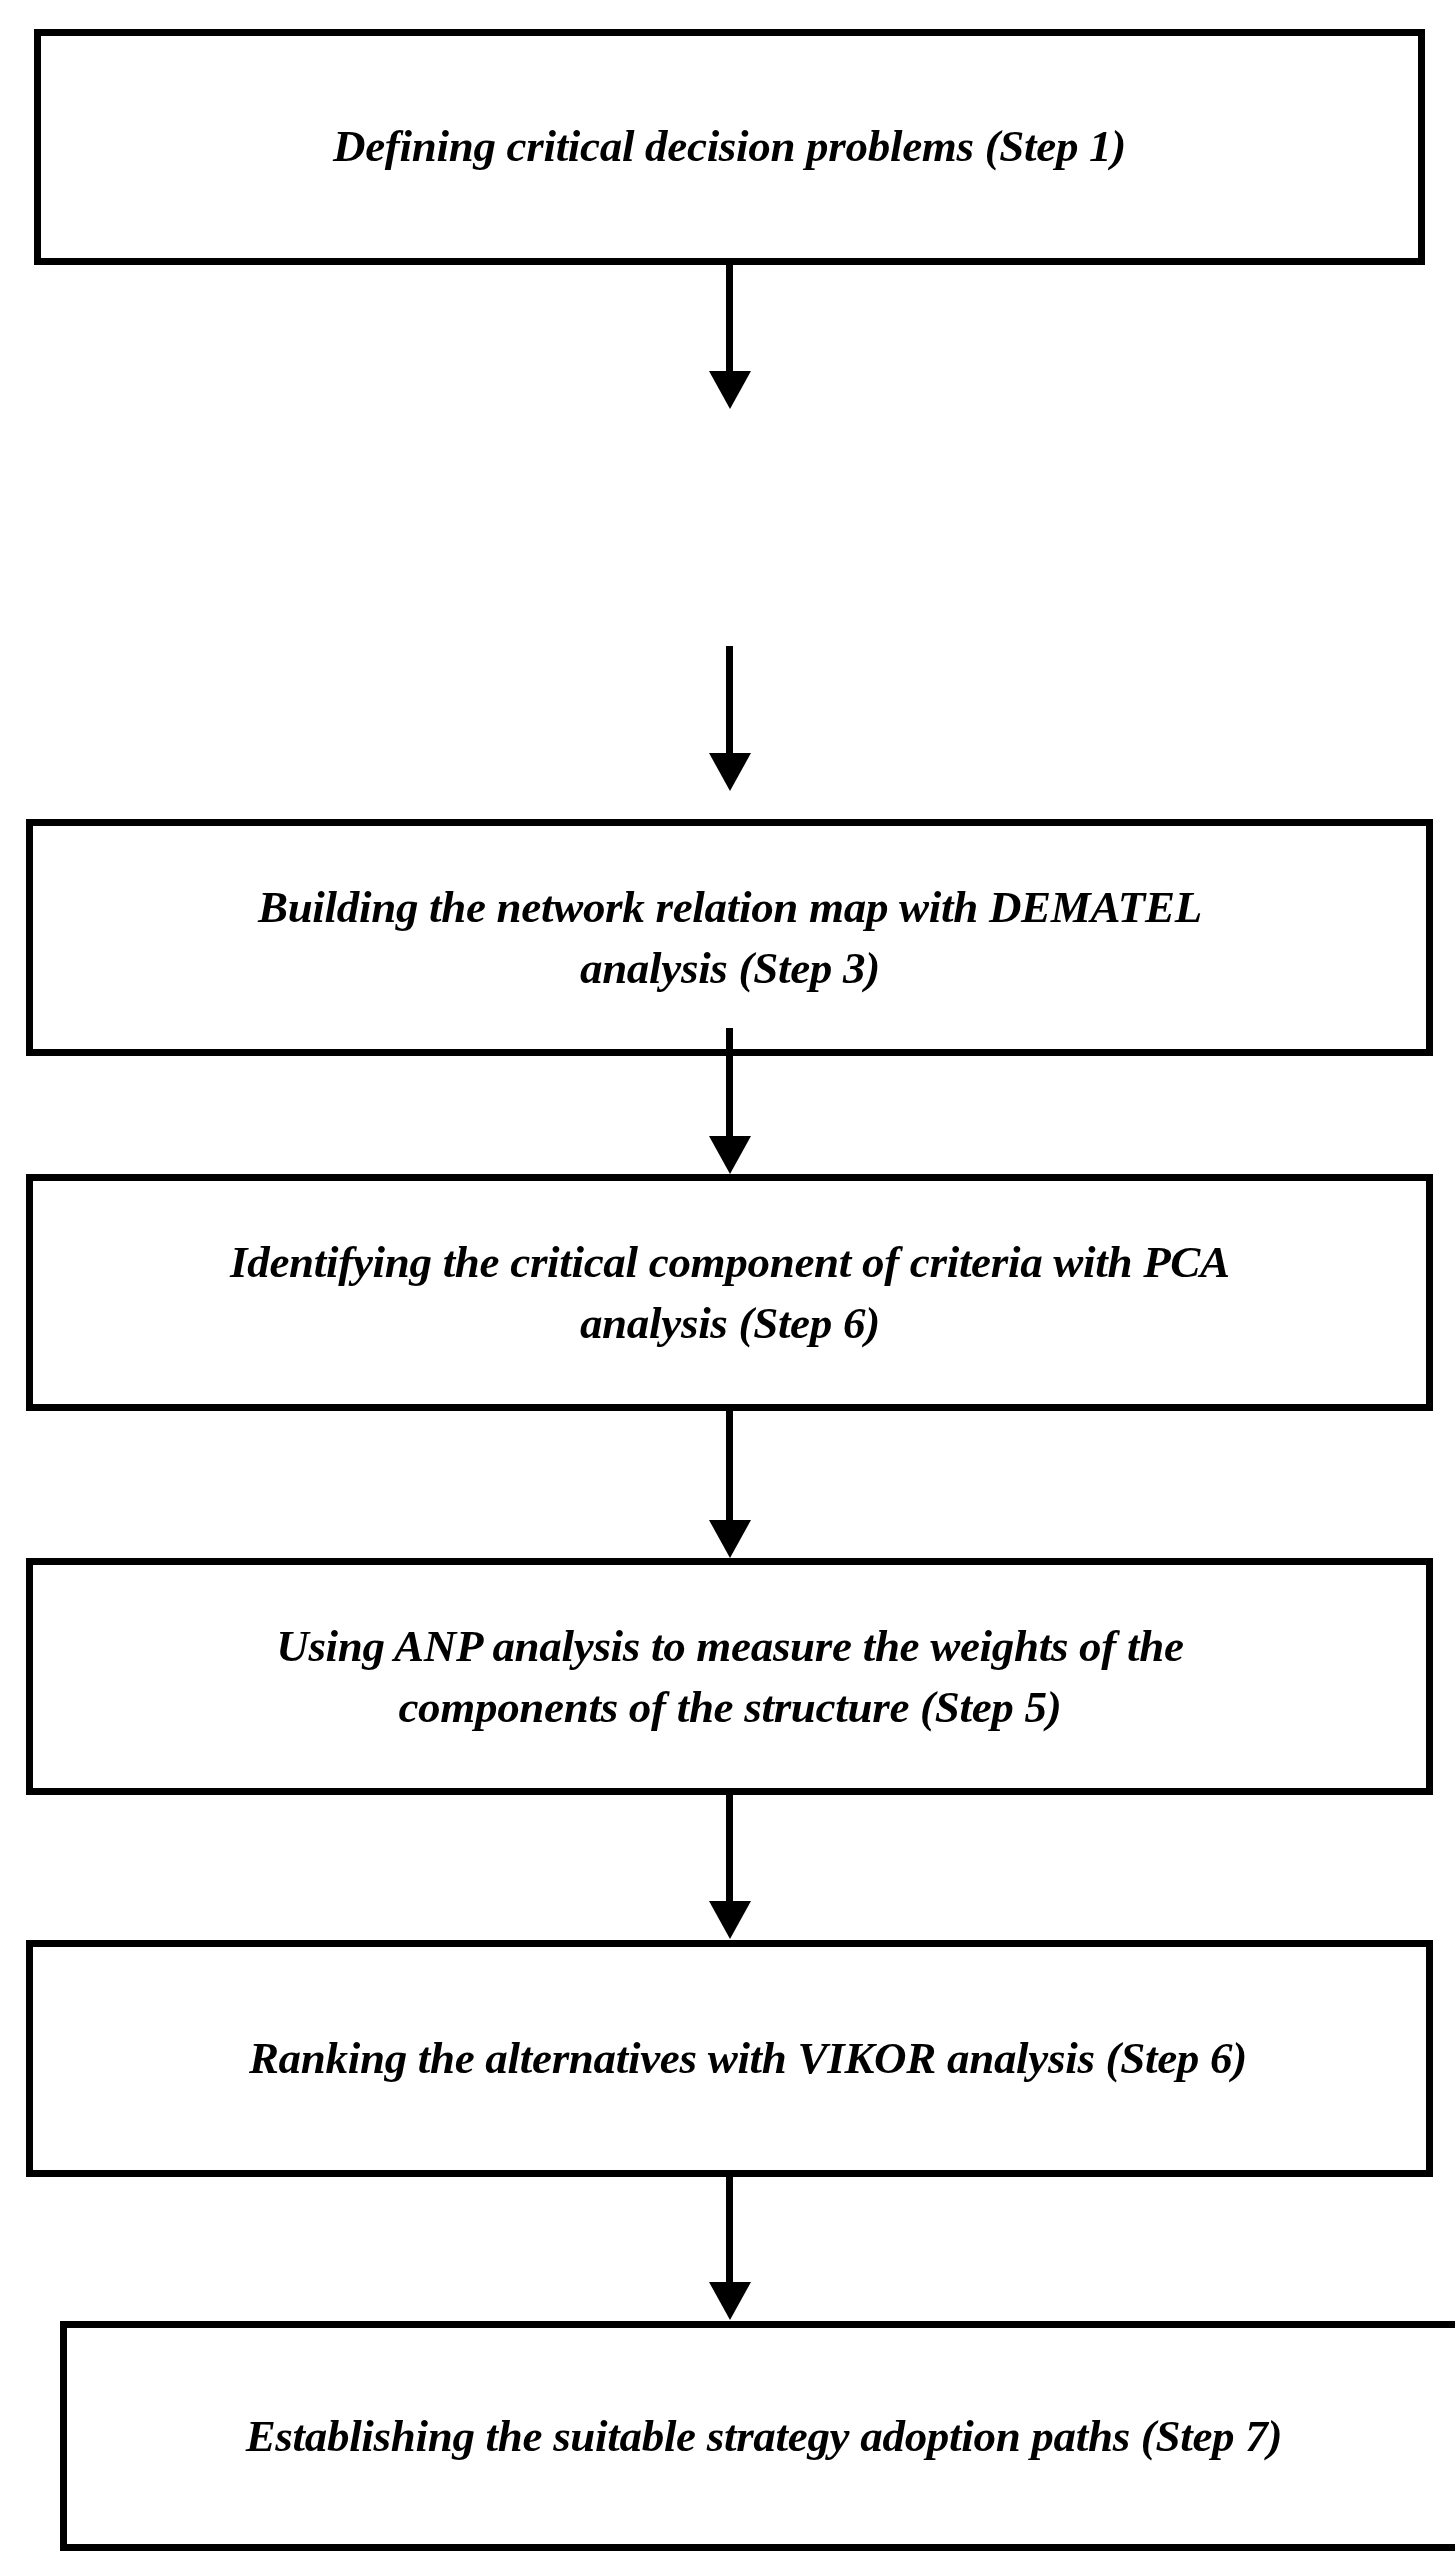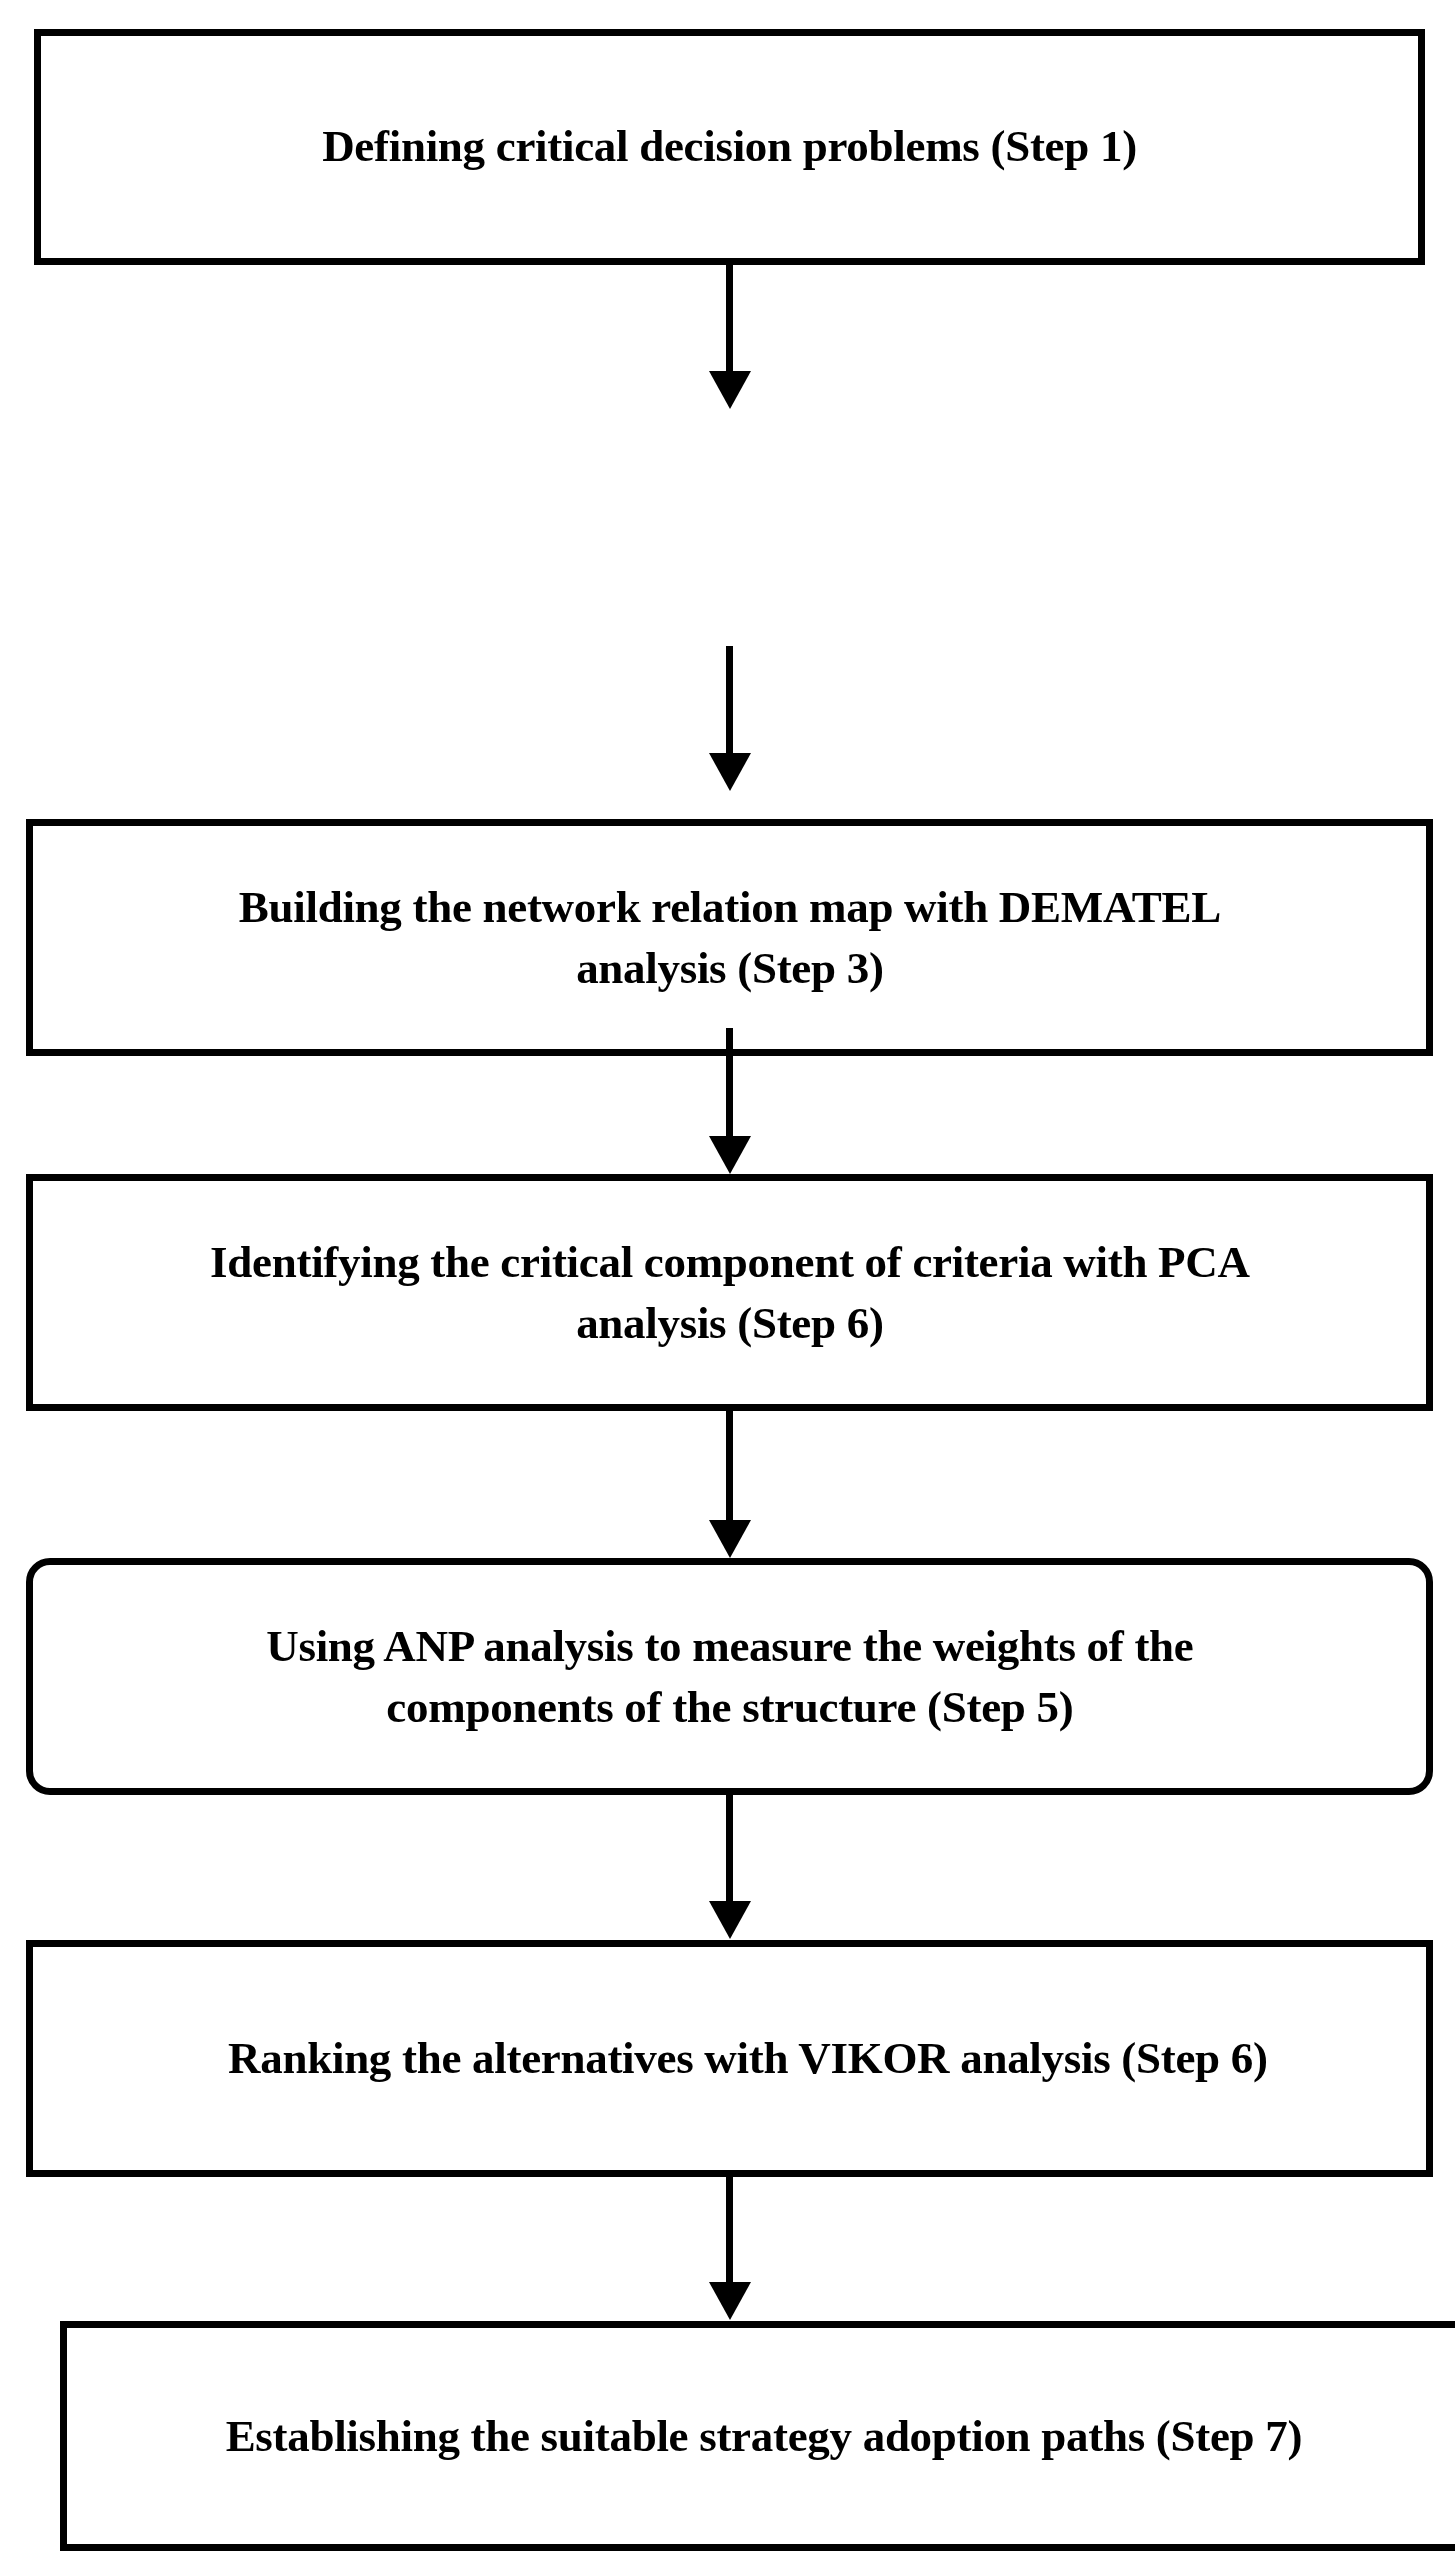--- a/index.html
+++ b/index.html
@@ -28,27 +28,28 @@
   }
   .flow-box .label {
     font-weight: bold;
     font-size: 45px;
     line-height: 1.35;
     color: #000000;
     text-align: center;
     white-space: pre-line;
     letter-spacing: -0.3px;
     padding: 0 14px;
+    font-style: italic;
   }
   
   .box1 { top: 28.5px;  left: 34px; width: 1391px; height: 236px; }
   .box2 { top: 409px; }
   .box3 { top: 791px; margin-top: 28px; }
   .box4 { top: 1174px; }
-  .box5 { top: 1558px; border-radius: 24px; }
+  .box5 { top: 1558px; }
   .box6 { top: 1940px; height: 237px; padding-left: 36px; }
   .box7 { top: 2321px; height: 230px; margin-left: 34px; }
 
   .flow-arrow {
     position: absolute;
     left: 708px;
     width: 43px;
     display: flex;
     flex-direction: column;
     align-items: center;

